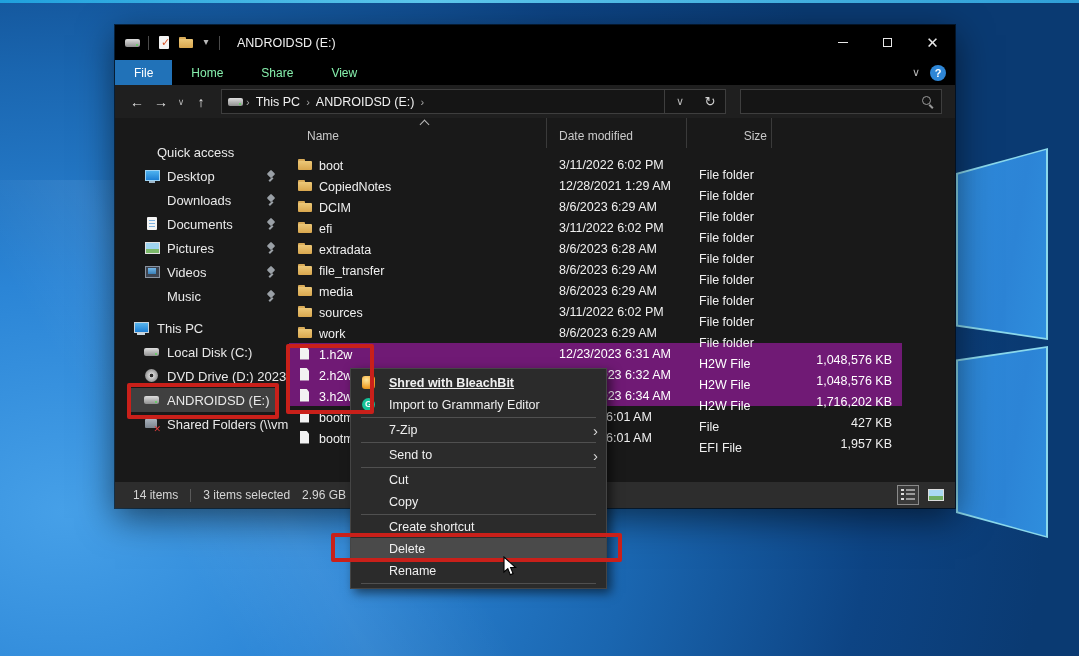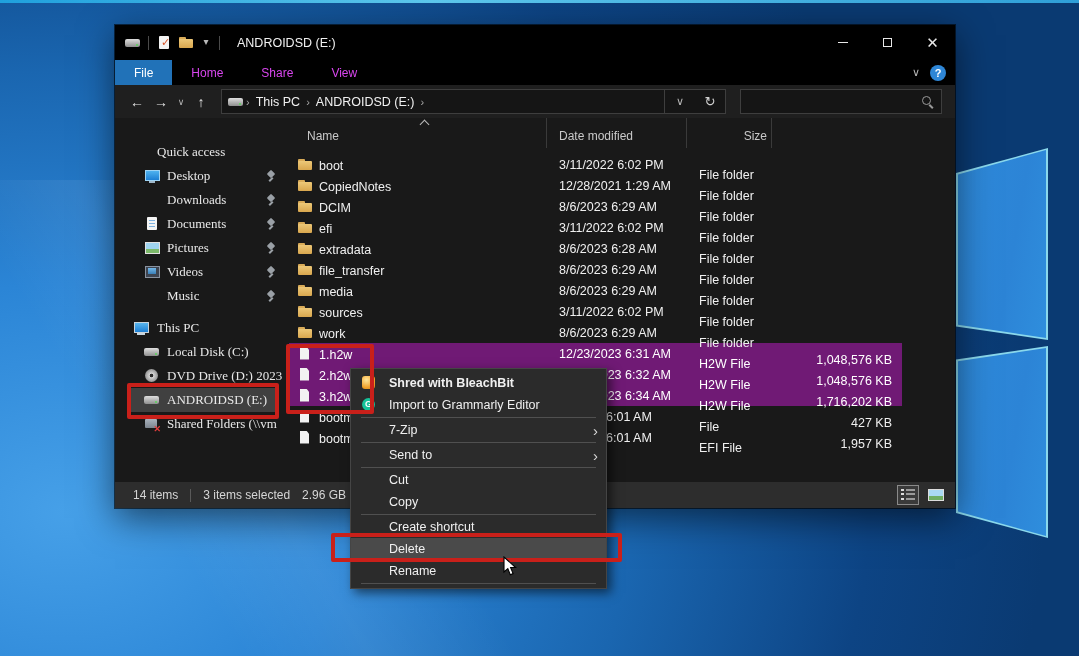--- a/index.html
+++ b/index.html
@@ -32,21 +32,21 @@
   .tb-sep{width:1px;height:14px;background:#4a4a4a;margin:0 7px;}
   .qat{display:flex;align-items:center;gap:6px;}
   .title-text{margin-left:10px;color:#f0f0f0;font-size:12.5px;white-space:nowrap;}
   .win-controls{margin-left:auto;display:flex;height:100%;}
   .win-btn{width:45px;height:100%;display:flex;align-items:center;justify-content:center;color:#e8e8e8;}
   .glyph-min{width:10px;height:1px;background:#e8e8e8;display:block;}
   .glyph-max{width:9px;height:9px;border:1px solid #e8e8e8;display:block;}
   .glyph-close{font-size:15px;line-height:15px;}
   
   .tabrow{height:25px;background:#000;display:flex;align-items:stretch;flex:none;font-size:12px;}
-  .tab{padding:0 19px;display:flex;align-items:center;color:#d946ef;}
+  .tab{padding:0 19px;display:flex;align-items:center;color:#86efac;}
   .tab.active{background:#2172b8;color:#fff;}
   .tab-right{margin-left:auto;display:flex;align-items:center;gap:10px;padding-right:9px;}
   .collapse-chev{color:#b8b8b8;font-size:11px;}
   
   .navrow{height:33px;background:#1f1f1f;display:flex;align-items:center;flex:none;padding:0 10px 0 12px;gap:4px;}
   .nav-ico{width:20px;height:20px;display:flex;align-items:center;justify-content:center;color:#e4e4e4;font-size:14px;}
   .nav-ico.small{width:12px;font-size:9px;color:#b8b8b8;}
   .addrbox{width:505px;height:25px;margin-left:6px;background:#151515;border:1px solid #3e3e3e;
     display:flex;align-items:center;padding-left:6px;font-size:12.5px;}
   .crumb{padding:0 4px;white-space:nowrap;color:#f0f0f0;}
@@ -54,21 +54,21 @@
   .addr-right{margin-left:auto;display:flex;align-items:center;height:100%;border-left:1px solid #3e3e3e;}
   .addr-btn{width:30px;height:100%;display:flex;align-items:center;justify-content:center;}
   .searchbox{width:202px;height:25px;margin-left:10px;background:#151515;border:1px solid #3e3e3e;
     display:flex;align-items:center;}
   .searchbox input{flex:1;background:transparent;border:0;outline:none;color:#e8e8e8;font:inherit;padding:0 6px;min-width:0;}
   .searchbox .icon{margin-right:6px;}
   
   .content{flex:1;display:flex;min-height:0;background:#191919;}
   
   .sidebar{width:174px;flex:none;padding-top:22px;overflow:hidden;font-size:13px;}
-  .side-row{height:24px;display:flex;align-items:center;white-space:nowrap;font-family:Liberation Serif, serif;}
+  .side-row{height:24px;display:flex;align-items:center;white-space:nowrap;}
   .side-head{padding-left:18px;gap:8px;}
   .side-item{padding-left:29px;gap:7px;margin:0 0 0 0;}
   .side-item .lbl,.side-head .lbl{overflow:hidden;}
   .side-item .i-pin-icon{margin-left:auto;margin-right:12px;}
   .side-item.sel{background:#404040;margin-left:14px;padding-left:15px;width:148px;}
   .side-gap{height:8px;}
   
   .filearea{flex:1;min-width:0;position:relative;}
   .lheader{height:30px;display:flex;padding-left:8px;color:#c9c9c9;font-size:12px;position:relative;}
   .hcell{display:flex;align-items:flex-end;padding-bottom:5px;border-right:1px solid #3a3a3a;padding-left:12px;position:relative;}
@@ -99,21 +99,21 @@
     background:repeating-linear-gradient(#9a9a9a 0 2px,transparent 2px 4.5px);}
   .vt{width:16px;height:12px;border:1px solid #ddd;background:linear-gradient(#a9d9f2 58%,#6fae62 58%);}
   
   .ctxmenu{position:absolute;left:350px;top:368px;width:257px;background:#2b2b2b;
     border:1px solid #454545;box-shadow:4px 4px 10px rgba(0,0,0,.55);padding:3px 0;
     font-family:"Liberation Sans","DejaVu Sans",sans-serif;font-size:12.5px;color:#f0f0f0;z-index:20;}
   .menu-item{height:22px;display:flex;align-items:center;padding:0 8px 0 10px;position:relative;}
   .menu-item .mi-icon{width:16px;margin-right:12px;}
   .menu-item .mi-label{padding-left:0;}
   .menu-item.noicon .mi-label{padding-left:28px;}
-  .menu-item.bold .mi-label{font-weight:bold;}
+  .menu-item.bold .mi-label{font-weight:bold;text-decoration:underline;}
   .menu-item.hl{background:#4a4a4a;}
   .submenu-arrow{margin-left:auto;color:#d8d8d8;font-size:15px;line-height:15px;}
   .menu-sep{height:1px;background:#505050;margin:1px 10px;}
   
   .annot{position:absolute;border:4px solid #c9201a;border-radius:2px;z-index:40;}
   .annot-sidebar{left:127px;top:383px;width:152px;height:36px;}
   .annot-files{left:286px;top:344px;width:88px;height:70px;}
   .annot-delete{left:331px;top:533px;width:291px;height:29px;}
   .cursor{position:absolute;left:503px;top:556px;z-index:60;}
 

